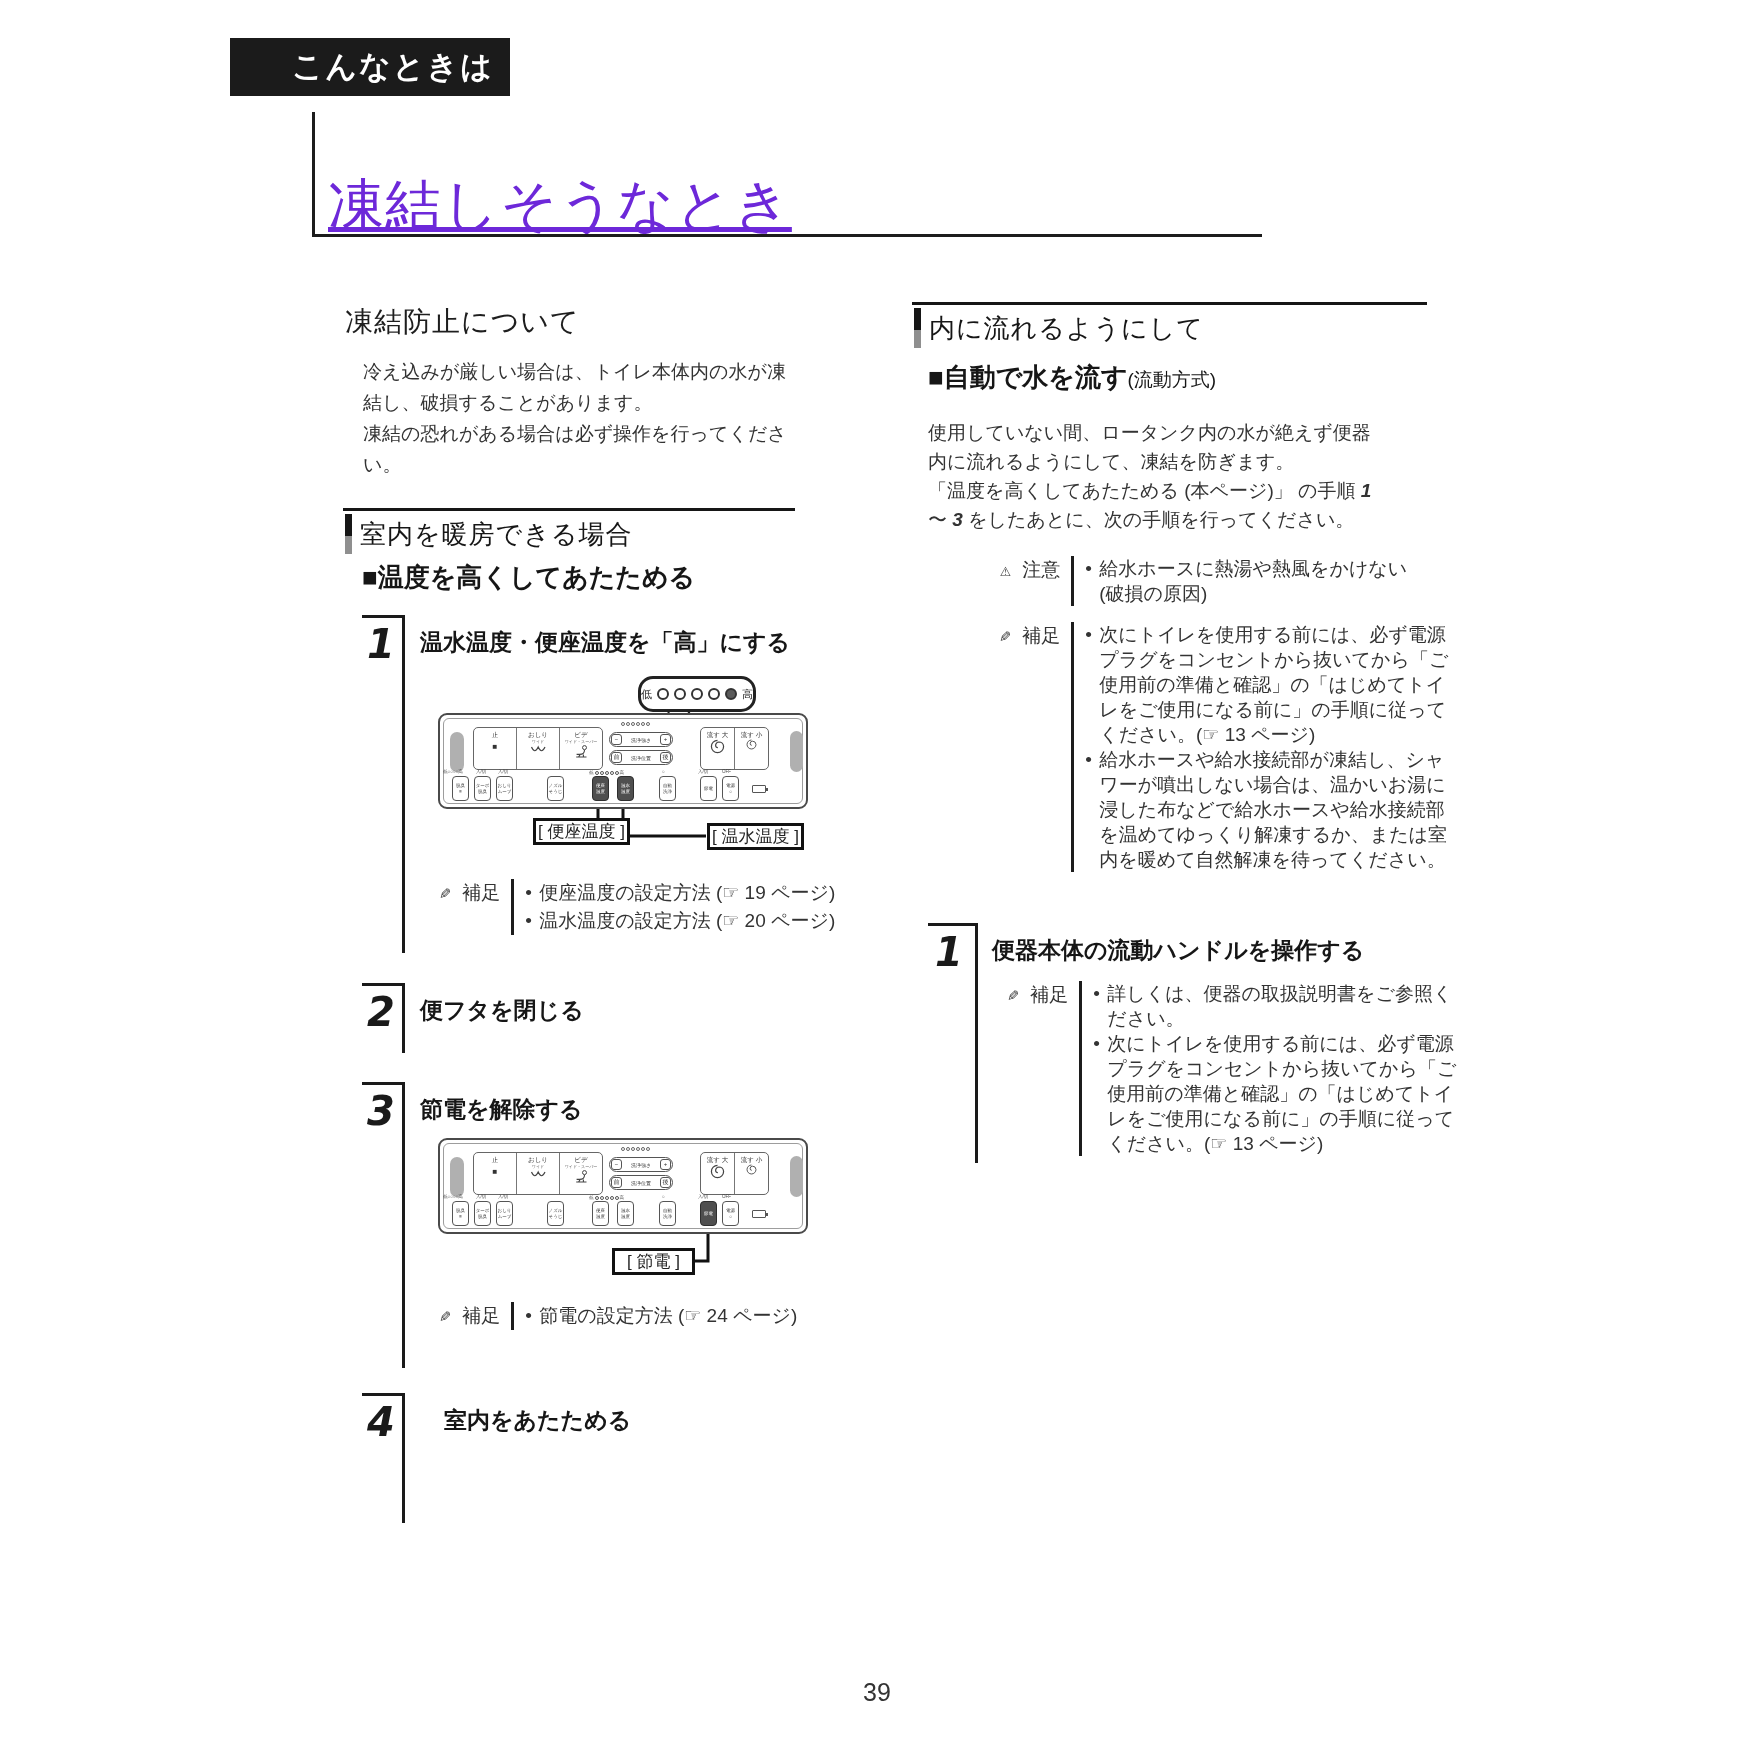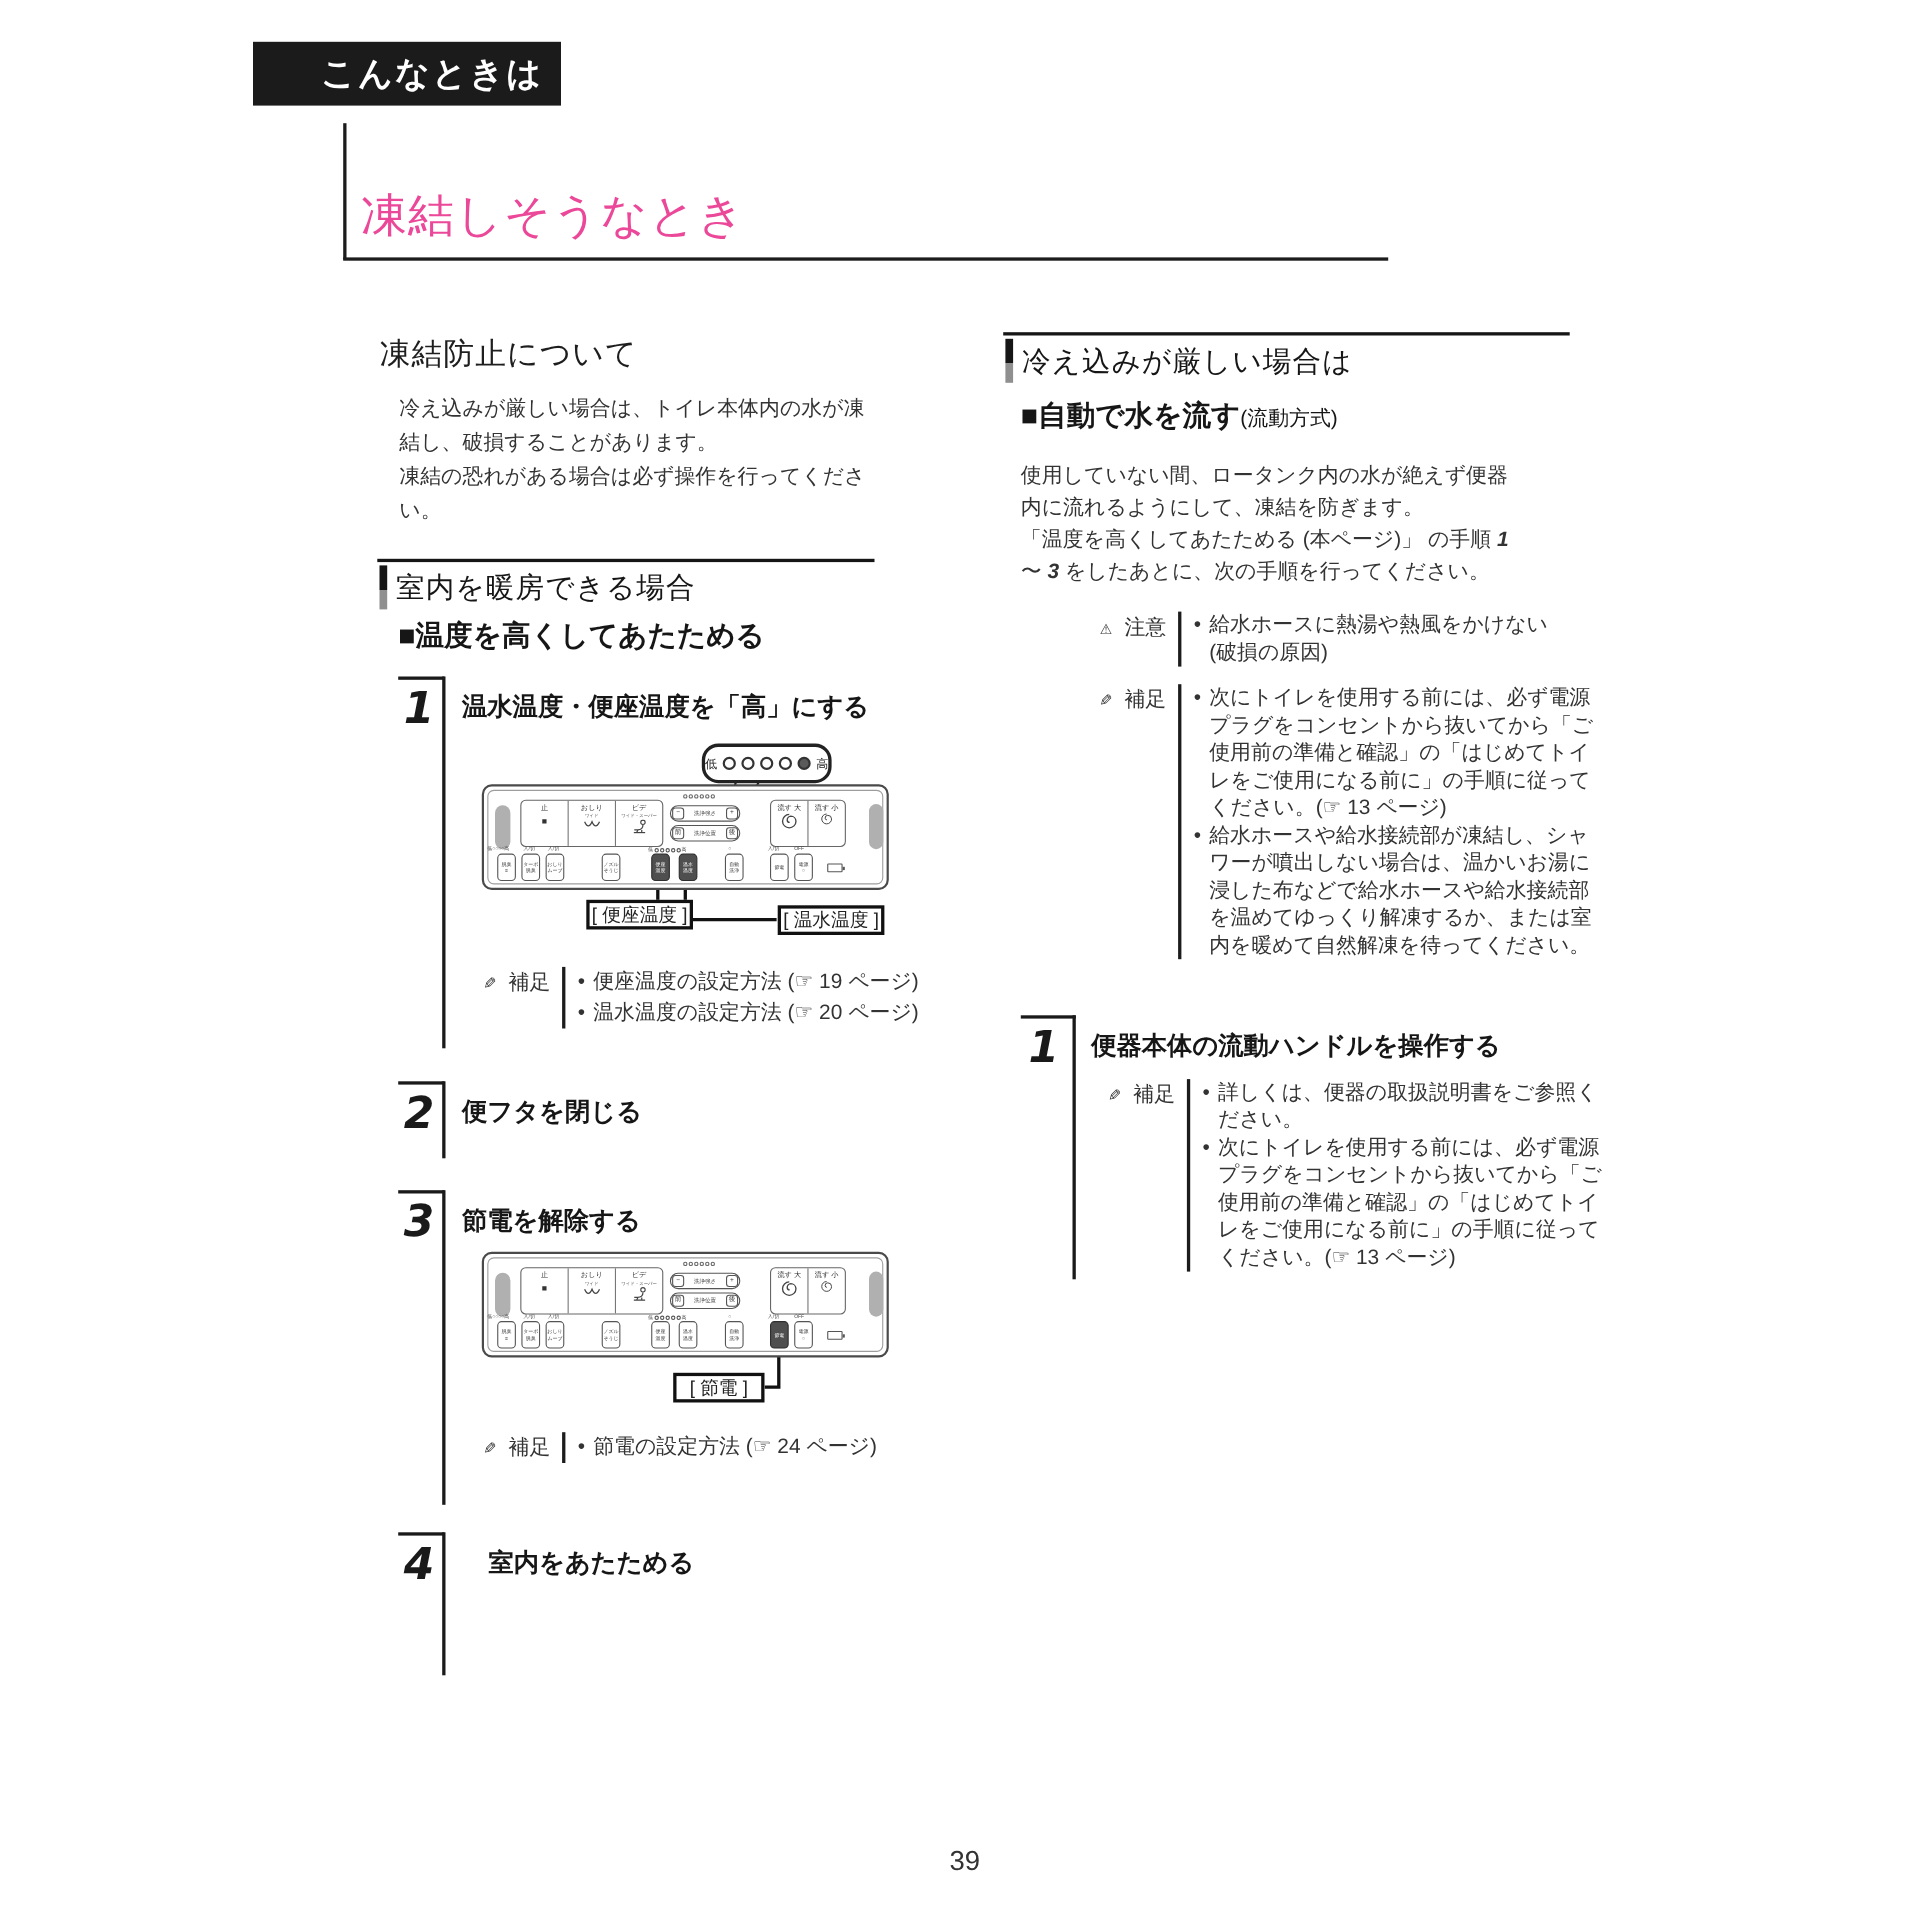--- a/index.html
+++ b/index.html
@@ -11,21 +11,21 @@
   .abs{position:absolute;}
   
   .badge{
     left:230px;top:38px;width:280px;height:58px;background:#1b1b1b;color:#fff;
     display:flex;align-items:center;justify-content:flex-end;padding-right:16px;
     box-sizing:border-box;font-weight:bold;font-size:31px;letter-spacing:2px;
   }
   
   .title-vline{left:312px;top:112px;width:3px;height:124px;background:#1c1c1c;}
   .title-hline{left:312px;top:234px;width:950px;height:3px;background:#1c1c1c;}
-  .page-title{left:328px;top:168px;font-size:42px;color:#ec4899;letter-spacing:1px;}
+  .page-title{left:328px;top:168px;font-size:56px;color:#6d28d9;letter-spacing:1px;text-decoration:underline;}
   
   .h2{font-size:28px;color:#1e1e1e;letter-spacing:1px;}
   .sec-border{height:3px;background:#161616;}
   .sec-bar{width:7px;height:40px;background:linear-gradient(to bottom,#161616 0 55%,#8f8f8f 55% 100%);}
   .sec-head{font-size:26px;color:#161616;letter-spacing:1px;}
   .sub-head{font-size:26px;font-weight:bold;color:#161616;}
   .sub-suffix{font-size:19px;font-weight:normal;}
   .body-text{font-size:19px;line-height:31px;color:#333;white-space:pre-line;}
   .bi{font-weight:bold;font-style:italic;}
   
@@ -338,21 +338,21 @@
   </div>
 </div>
 
 <div class="abs step-h" style="left:362px;top:1393px;width:42px;"></div>
 <div class="abs step-v" style="left:402px;top:1393px;height:130px;"></div>
 <div class="abs step-num" style="left:360px;top:1399px;">4</div>
 <div class="abs step-title" style="left:444px;top:1405px;">室内をあたためる</div>
 
 <div class="abs sec-border" style="left:912px;top:302px;width:515px;"></div>
 <div class="abs sec-bar" style="left:914px;top:308px;"></div>
-<div class="abs sec-head" style="left:929px;top:311px;">冷え込みが厳しい場合は</div>
+<div class="abs sec-head" style="left:929px;top:311px;">内に流れるようにして</div>
 <div class="abs sub-head" style="left:928px;top:360px;">
   <span>■自動で水を流す</span><span class="sub-suffix">(流動方式)</span>
 </div>
 <div class="abs body-text" style="left:928px;top:418px;width:510px;line-height:29px;"><span>使用していない間、ロータンク内の水が絶えず便器
 内に流れるようにして、凍結を防ぎます。
 「温度を高くしてあたためる (本ページ)」 の手順 </span><span class="bi">1</span><span>
 〜 </span><span class="bi">3</span><span> をしたあとに、次の手順を行ってください。</span></div>
 
 <div class="abs note lh25" style="left:1000px;top:556px;">
   <div class="note-head"><span class="wicon">⚠</span> <span>注意</span></div>

